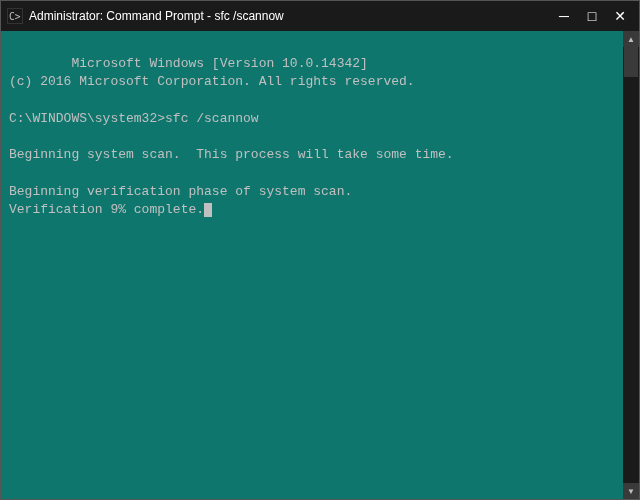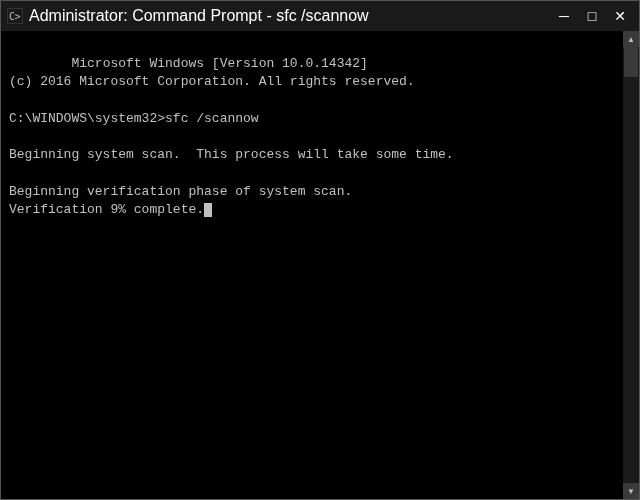--- a/index.html
+++ b/index.html
@@ -52,21 +52,21 @@
       flex-shrink: 0;
     }
 
     .title-bar-icon svg {
       width: 14px;
       height: 14px;
     }
 
     .title-text {
       color: #ffffff;
-      font-size: 16px;
+      font-size: 12px;
       font-family: 'Segoe UI', Arial, sans-serif;
     }
 
     .title-bar-buttons {
       display: flex;
       align-items: center;
       gap: 2px;
     }
 
     .title-btn {
@@ -84,21 +84,21 @@
     }
 
     .scrollbar-container {
       display: flex;
       flex: 1;
       overflow: hidden;
     }
 
     .terminal {
       flex: 1;
-      background: #000000;
+      background: #0f766e;
       padding: 6px 8px;
       overflow: hidden;
       position: relative;
     }
 
     .terminal-content {
       color: #c0c0c0;
       font-family: 'Lucida Console', 'Courier New', monospace;
       font-size: 13px;
       line-height: 1.4;

